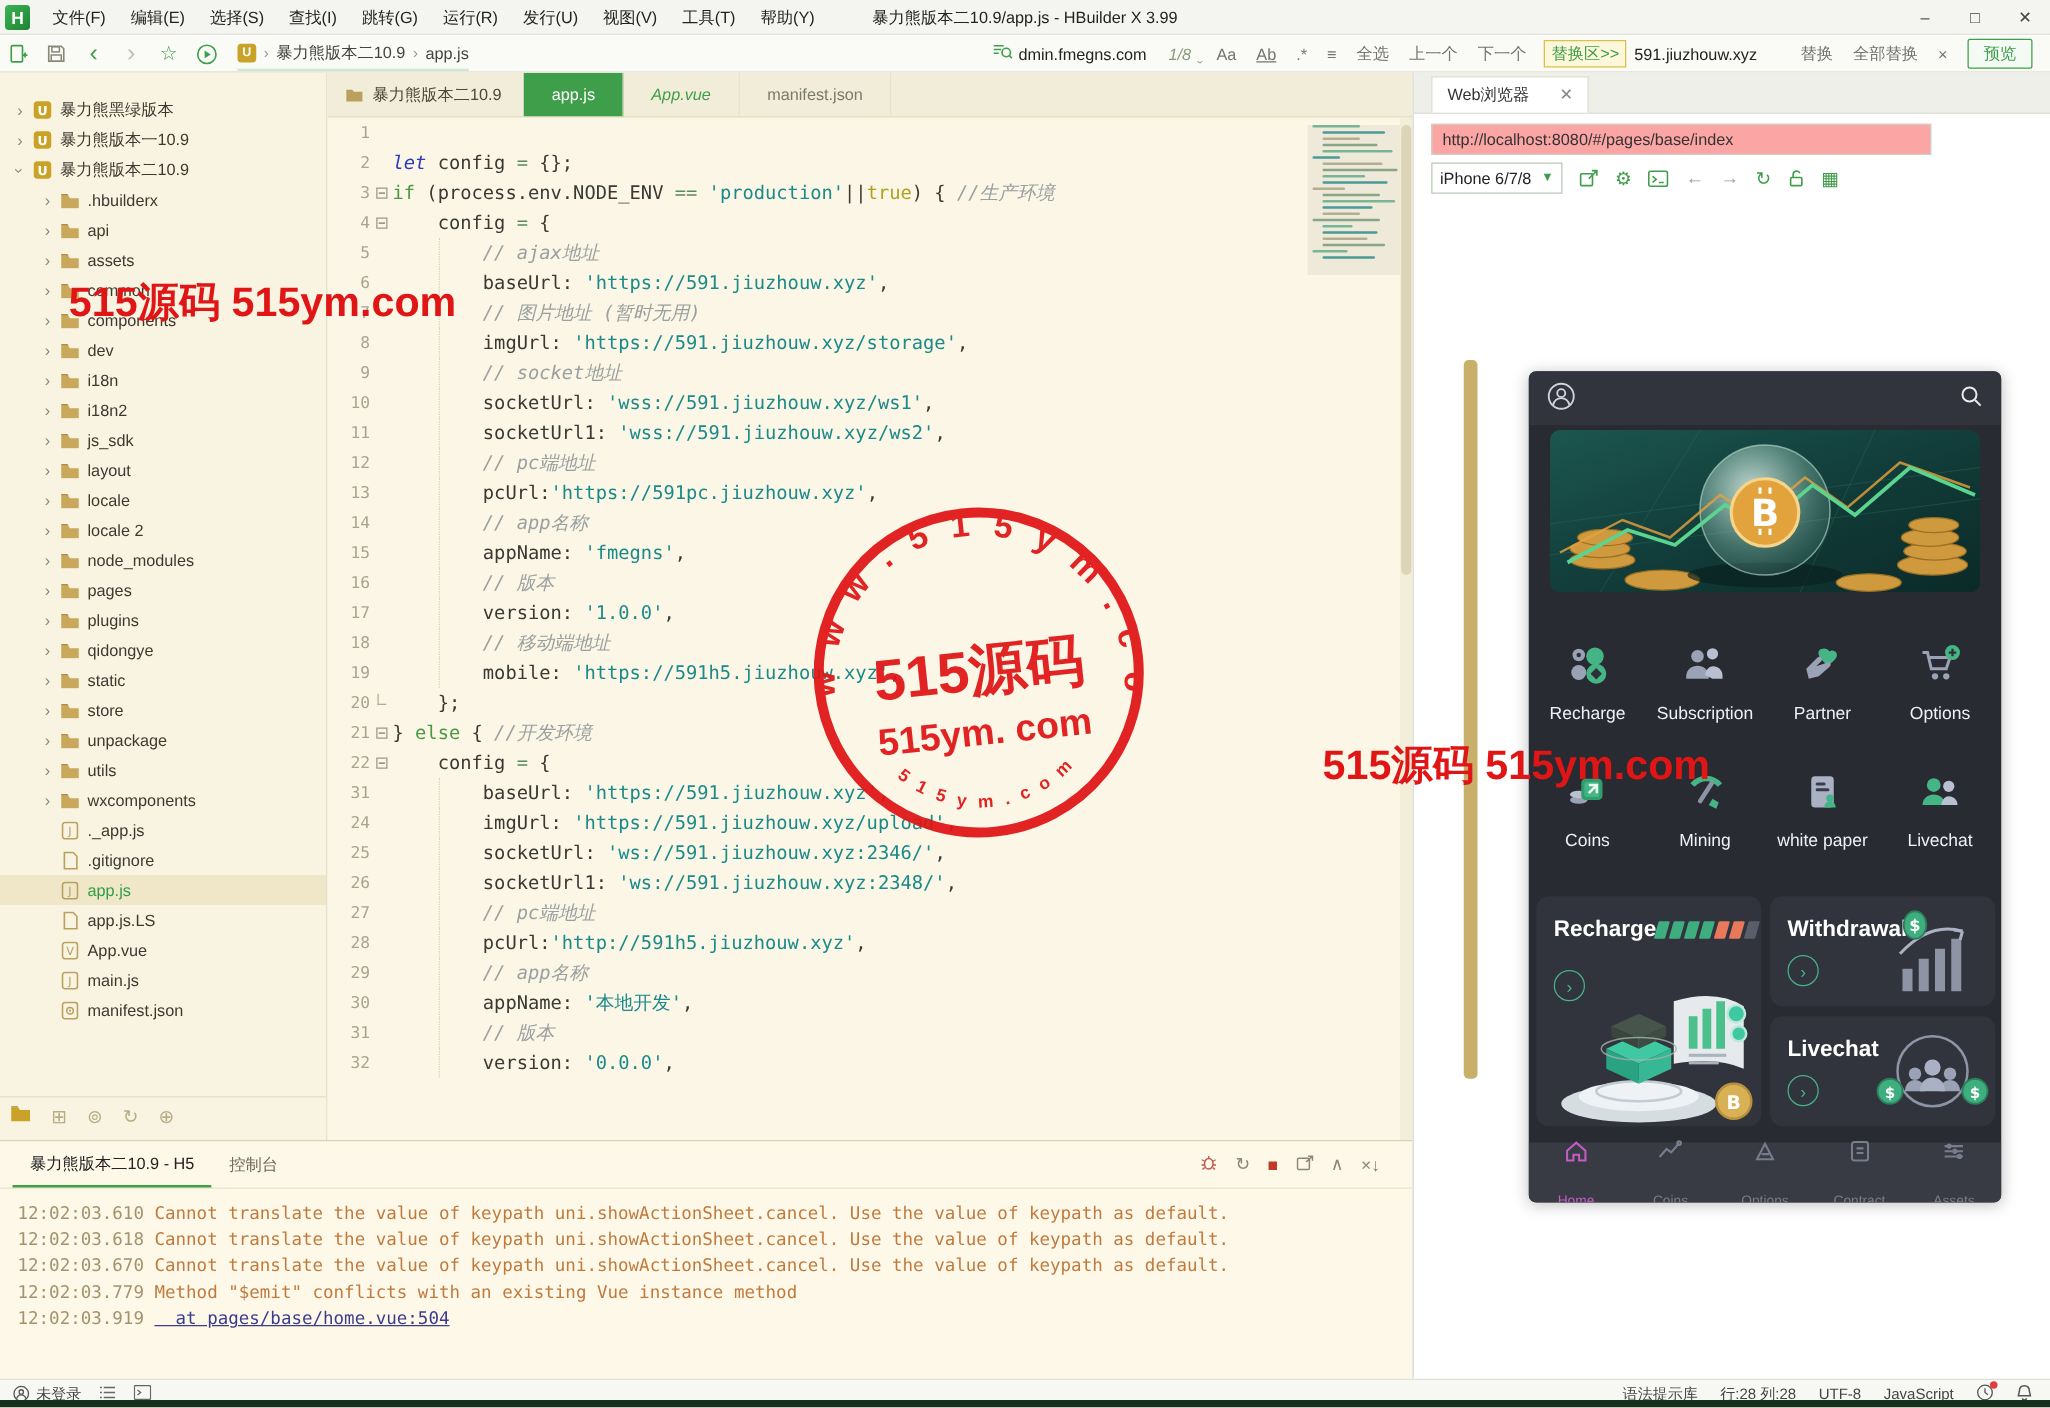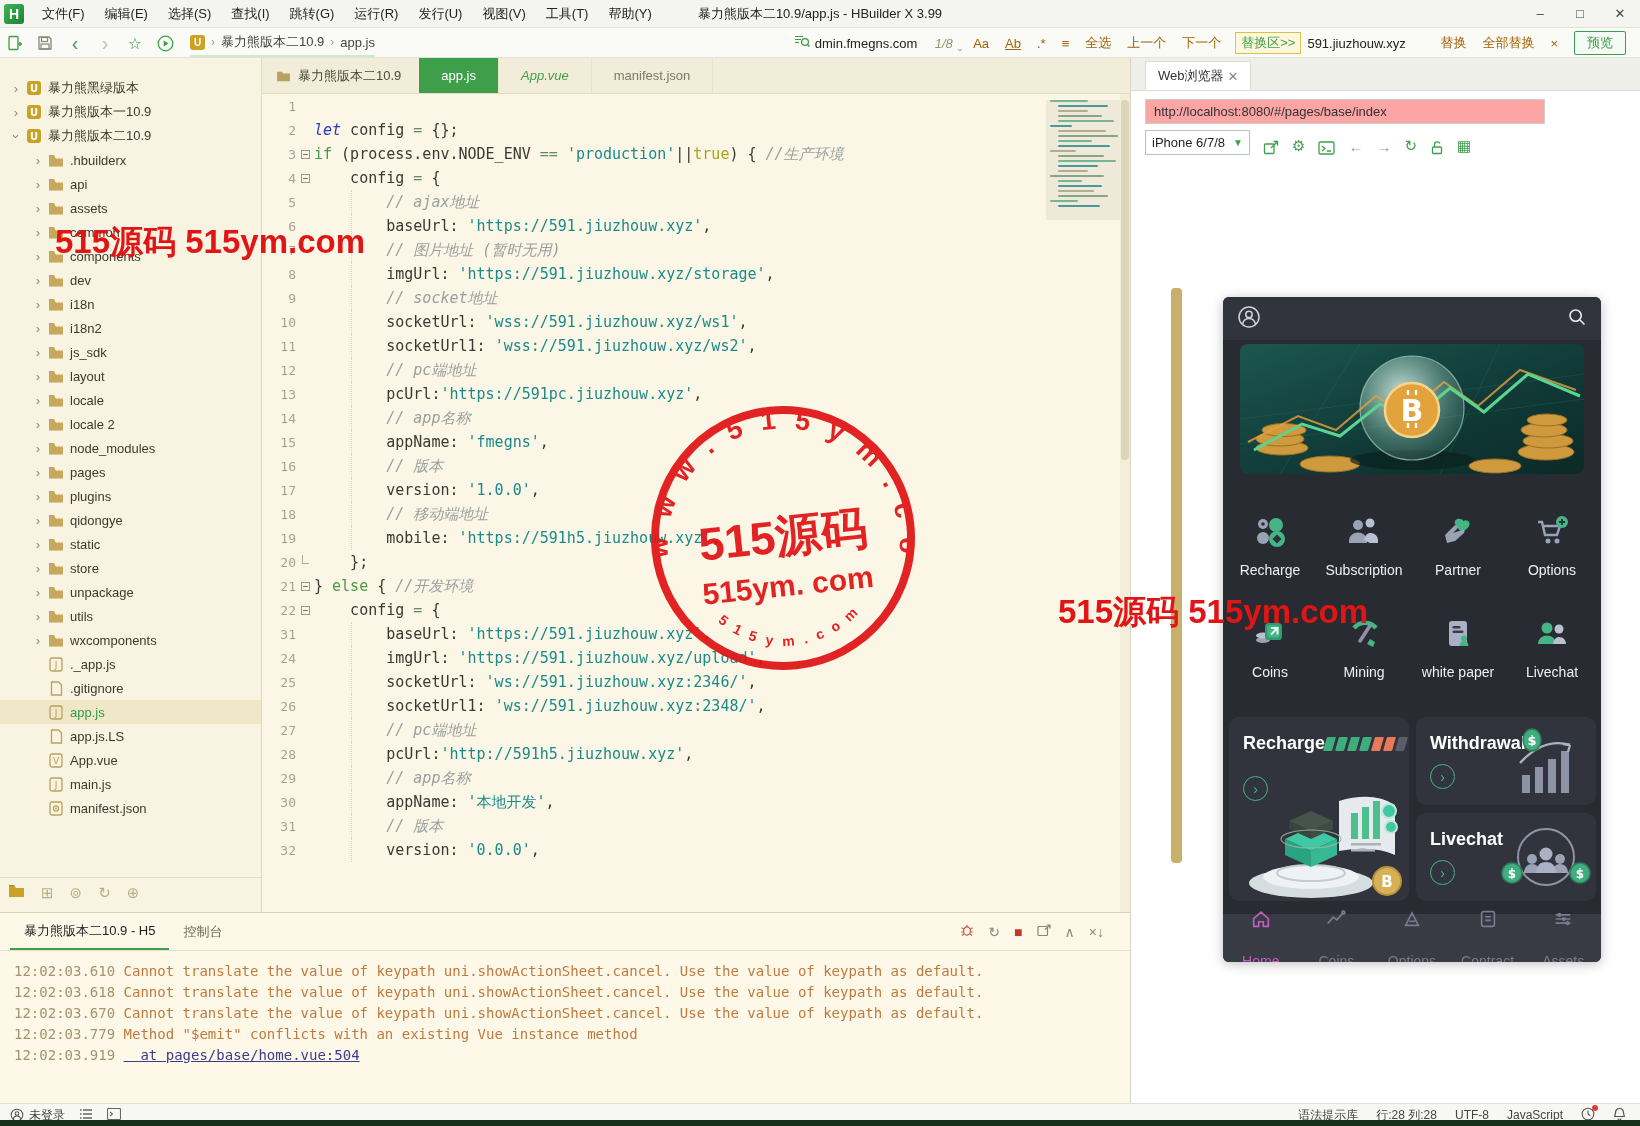--- a/index.html
+++ b/index.html
@@ -17,21 +17,21 @@
 #toolbar{left:0;top:29px;width:1640px;height:29px;background:#fafaf6;border-bottom:1px solid #e2e2d8;display:flex;align-items:center;z-index:5}
 .tbico{width:26px;height:24px;display:flex;align-items:center;justify-content:center;margin:0 2px;color:#3f9e4a}
 .tbico svg{display:block}
 .crumb{display:flex;align-items:center;color:#444;margin-left:10px;border-bottom:2px solid #cfe8cf;height:28px}
 .crumb .sep{color:#9a9a8a;margin:0 6px;font-size:12px}
 .uicon{width:15px;height:15px;border-radius:3px;background:#c9a227;color:#fff;font-size:10px;font-weight:bold;display:flex;align-items:center;justify-content:center}
 #searchzone{margin-left:auto;display:flex;align-items:center;margin-right:6px}
 #searchzone .ticon{color:#3f9e4a;margin:0 5px;font-size:13px}
 .sinput{border:none;background:transparent;outline:none;font-size:13px;color:#222;font-family:"Liberation Sans","DejaVu Sans",sans-serif}
 #searchcount{color:#8a9a7a;font-style:italic;margin:0 2px}
-.greenbtn{color:#a16207;margin:0 8px;cursor:default}
+.greenbtn{color:#737373;margin:0 8px;cursor:default}
 #replzone{border:1px solid #d8c24a;background:#fdf8dc;color:#3f9e4a;padding:1px 5px;margin:0 6px}
 #previewbtn{border:1px solid #3f9e4a;color:#3f9e4a;background:#f4faf4;padding:2px 12px;border-radius:2px;margin:0 8px}
 
 #sidebar{left:0;top:58px;width:262px;height:854px;background:#f9f4e1;border-right:1px solid #e0dac2;overflow:hidden}
 #tree{position:absolute;left:0;top:18px;right:0}
 .trow{height:24px;display:flex;align-items:center;color:#3c3a30;white-space:nowrap;cursor:default}
 .trow.sel{background:#efe7c8;color:#2f9e47}
 .chev{width:16px;text-align:center;color:#8a8878;font-size:13px;display:inline-block}
 .chev.open{transform:rotate(90deg)}
 .ficon{width:20px;display:flex;justify-content:center;margin-right:4px}
@@ -71,25 +71,25 @@
 .ctab.active{color:#222;border-bottom:2px solid #3f9e4a}
 #cicons{margin-left:auto;display:flex;align-items:center;gap:14px;margin-right:16px;color:#8a8878;font-size:14px}
 #clines{padding:12px 0 0 14px;font-family:"DejaVu Sans Mono","Liberation Mono",monospace;font-size:14px}
 .cline2{height:21px;white-space:pre}
 .ctime{color:#a5926e}
 .cmsg{color:#c07a3d}
 .clink{color:#3c3c8c;text-decoration:underline;cursor:pointer}
 
 #rightpanel{left:1130px;top:58px;width:510px;height:1045px;background:#fff;border-left:1px solid #d5d5cc}
 #rtabs{height:33px;background:#efefea;border-bottom:1px solid #ddddd4;display:flex;align-items:flex-end}
-#rtab{background:#fff;border:1px solid #ddddd4;border-bottom:none;height:29px;margin-left:14px;display:flex;align-items:center;padding:0 12px;gap:4px;color:#333}
+#rtab{background:#fff;border:1px solid #ddddd4;border-bottom:none;height:29px;margin-left:14px;display:flex;align-items:center;padding:0 12px;gap:24px;color:#333}
 #rtab .x{color:#888;font-size:13px}
 #urlrow{margin:8px 14px 0 14px}
 #urlinput{width:400px;height:25px;border:1px solid #cfcfc6;padding:0 8px;font-size:13px;color:#333;background:#fca5a5;outline:none;font-family:"Liberation Sans","DejaVu Sans",sans-serif}
-#devrow{margin:6px 14px;display:flex;align-items:flex-end;gap:13px}
+#devrow{margin:6px 14px;display:flex;align-items:center;gap:13px}
 #devsel{width:105px;height:25px;border:1px solid #b8c8b8;display:flex;align-items:center;padding:0 6px;color:#222;justify-content:space-between}
 .bico{color:#3f9e4a;font-size:15px;display:flex;align-items:center}
 .bico.gray{color:#999}
 #goldstrip{position:absolute;left:40px;top:230px;width:11px;height:575px;background:#c9b06a;border-radius:4px}
 
 #phone{position:absolute;left:92px;top:239px;width:378px;height:665px;background:#292b33;border-radius:6px;box-shadow:0 2px 12px rgba(0,0,0,.25);overflow:hidden;color:#e8eaf0}
 #phead{height:43px;background:#32343d;display:flex;align-items:center;padding:0 14px}
 #pbrand{position:absolute;left:0;right:0;display:flex;align-items:center;justify-content:center;gap:8px;pointer-events:none}
 #plogo{width:20px;height:20px;border-radius:4px;background:#15171d;display:flex;align-items:center;justify-content:center}
 #pname{font-size:17px;color:#fff}
@@ -98,21 +98,21 @@
 #pgrid{position:absolute;left:0;top:198px;width:378px;display:flex;flex-wrap:wrap}
 .gcell{width:94px;height:102px;display:flex;flex-direction:column;align-items:center;justify-content:center;gap:9px}
 .gcell .lbl{font-size:14px;color:#eef0f4}
 #cards{position:absolute;left:0;top:420px;width:378px;height:190px}
 .card{position:absolute;background:#32343d;border-radius:10px;overflow:hidden}
 .card .ttl{font-size:18px;font-weight:bold;color:#fff}
 .circarrow{width:25px;height:25px;border-radius:50%;border:1px solid #45b586;color:#45b586;display:flex;align-items:center;justify-content:center;font-size:14px}
 #prog{display:flex;gap:3px}
 #prog span{width:9px;height:14px;transform:skewX(-16deg);border-radius:1px}
 #pnav{position:absolute;left:0;bottom:0;width:378px;height:48px;background:#383a44;display:flex}
-.nitem{flex:1;display:flex;flex-direction:column;align-items:center;justify-content:center;gap:20px;color:#787c8c;font-size:14px}
+.nitem{flex:1;display:flex;flex-direction:column;align-items:center;justify-content:center;gap:20px;color:#787c8c;font-size:11px}
 .nitem.active{color:#c25ec2}
 
 #statusbar{left:0;top:1103px;width:1640px;height:23px;background:#f7f7f3;border-top:1px solid #e0e0d6;display:flex;align-items:center;font-size:12px;color:#444}
 #statusbar .lft{display:flex;align-items:center;gap:14px;margin-left:10px}
 #statusbar .rgt{margin-left:auto;display:flex;align-items:center;gap:18px;margin-right:14px}
 #bottomstrip{left:0;top:1120px;width:1640px;height:6px;background:#17301b;z-index:9}
 
 .wm{position:absolute;color:#e01515;font-weight:bold;font-size:33px;z-index:50;pointer-events:none;white-space:nowrap;font-family:"Liberation Sans","DejaVu Sans",sans-serif}
 #stamp{position:absolute;left:633px;top:388px;z-index:50;pointer-events:none;opacity:.93;transform:rotate(-6deg)}
 </style>

